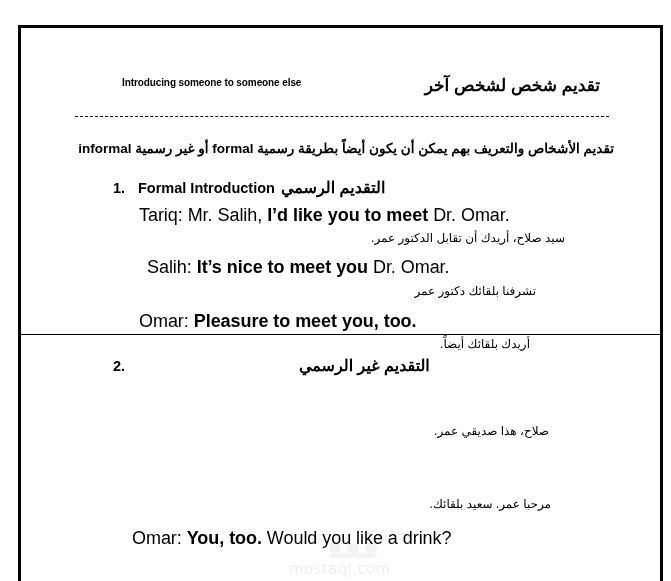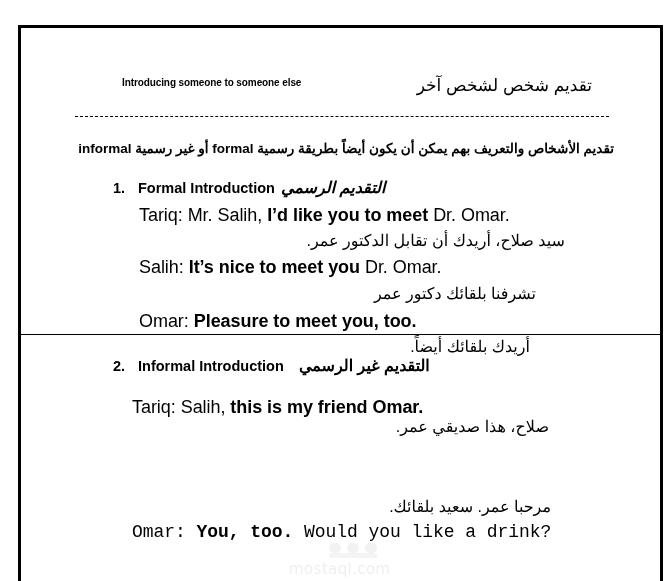--- a/index.html
+++ b/index.html
@@ -78,24 +78,24 @@
     position: absolute;
     left: 101px;
     top: 0;
     font-size: 10px;
     font-weight: bold;
     letter-spacing: -0.1px;
     white-space: nowrap;
   }
   .title-ar {
     position: absolute;
-    right: 68px;
+    right: 60px;
     top: -2px;
     font-size: 17px;
-    font-weight: normal;
+    font-weight: bold;
     direction: rtl;
     unicode-bidi: isolate;
     white-space: nowrap;
   }
 
   .rule-dashed {
     position: absolute;
     left: 54px;
     top: 88px;
     width: 534px;
@@ -142,64 +142,64 @@
     left: 117px;
     top: 0;
   }
   .sec-label-ar {
     position: absolute;
     top: -2px;
     font-size: 16px;
     direction: rtl;
     unicode-bidi: isolate;
   }
-  .sec-1-ar { left: 260px; font-style: italic; }
+  .sec-1-ar { left: 260px; }
   .sec-2-ar { left: 278px; }
 
   
   .dlg-en {
     position: absolute;
     left: 118px;
     font-size: 18px;
     white-space: nowrap;
     letter-spacing: -0.05px;
   }
   .dlg-en b { font-weight: bold; }
 
   .dlg-ar {
     position: absolute;
-    font-size: 16px;
+    font-size: 12px;
     direction: rtl;
     unicode-bidi: isolate;
     white-space: nowrap;
     text-align: right;
   }
 
   
   .s1-r1 { top: 25px; }
   .s1-a1 { top: 51px; right: 95px; }
-  .s1-r2 { top: 77px; }
+  .s1-r2 { top: 77px; margin-left: 8px; }
   .s1-a2 { top: 104px; right: 124px; }
   .s1-r3 { top: 131px; }
   .s1-a3 { top: 157px; right: 130px; }
 
   .rule-solid {
     position: absolute;
     left: 0;
     top: 306px;
     width: 645px;
     border-top: 1.8px solid #000000;
   }
 
   
   .s2-r1 { top: 39px; left: 111px; }
-  .s2-a1 { top: 59px; right: 111px; }
+  .s2-a1 { top: 66px; right: 111px; }
   .s2-r2 { top: 105px; left: 111px; }
   .s2-a2 { top: 139px; right: 109px; }
-  .s2-r3 { top: 164px; left: 111px; font-family: Liberation Mono, monospace; }
+  .s2-r3 { top: 170px; left: 111px; }
   .s2-a3 { top: 204px; right: 105px; }
 </style>
 </head>
 <body>
 
 <div class="page-frame">
   <div class="page-inner">
 
     <div class="watermark">
       <svg class="watermark-logo" viewBox="0 0 56 20">
@@ -241,27 +241,23 @@
         <span>Omar:</span><span> </span><b>Pleasure to meet you, too.</b><span></span>
       </div>
       <div class="dlg-ar s1-a3">أريدك بلقائك أيضاً.</div>
     </div>
 
     <div class="rule-solid"></div>
 
     <div class="section section-2">
       <div class="sec-heading">
         <span class="sec-num">2.</span>
-        <span class="sec-label-en">Informal Introduction</span>
         <span class="sec-label-ar sec-2-ar">التقديم غير الرسمي</span>
       </div>
 
-      <div class="dlg-en s2-r1">
-        <span>Tariq:</span><span> Salih, </span><b>this is my friend Omar.</b><span></span>
-      </div>
       <div class="dlg-ar s2-a1">صلاح، هذا صديقي عمر.</div>
 
       <div class="dlg-ar s2-a2">مرحبا عمر. سعيد بلقائك.</div>
 
       <div class="dlg-en s2-r3">
         <span>Omar:</span><span> </span><b>You, too.</b><span> Would you like a drink?</span>
       </div>
       <div class="dlg-ar s2-a3"></div>
     </div>
 

